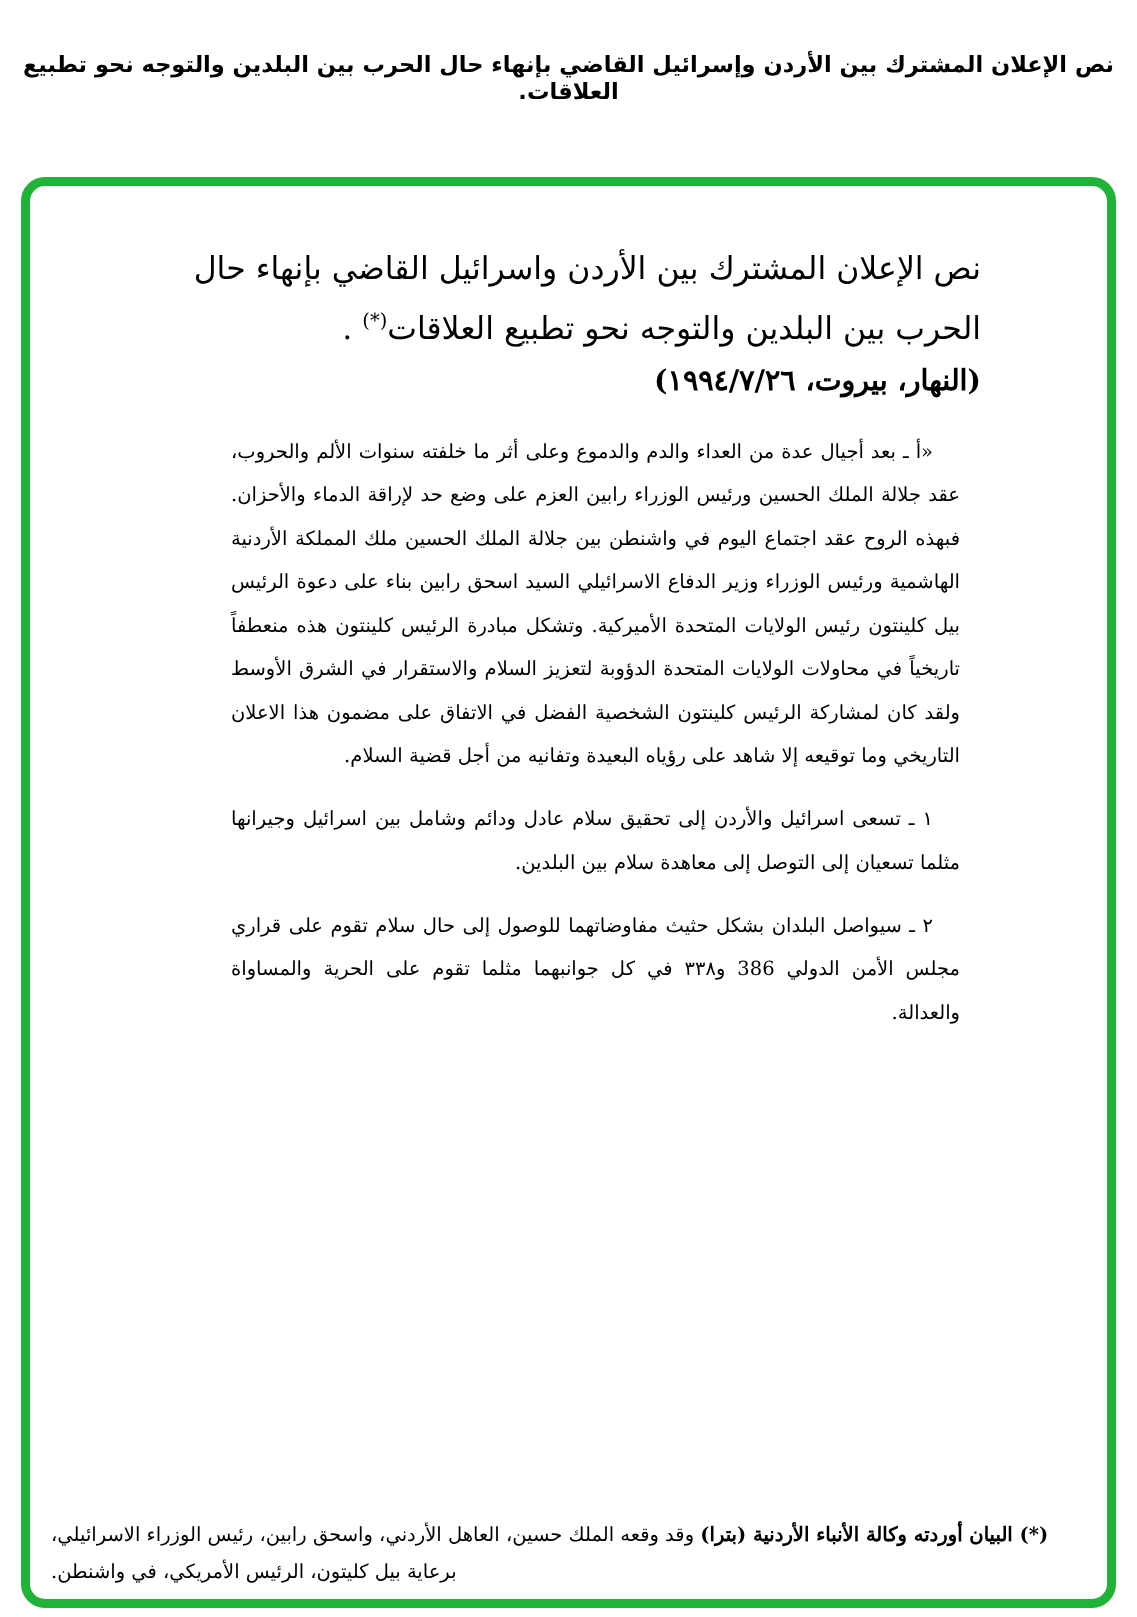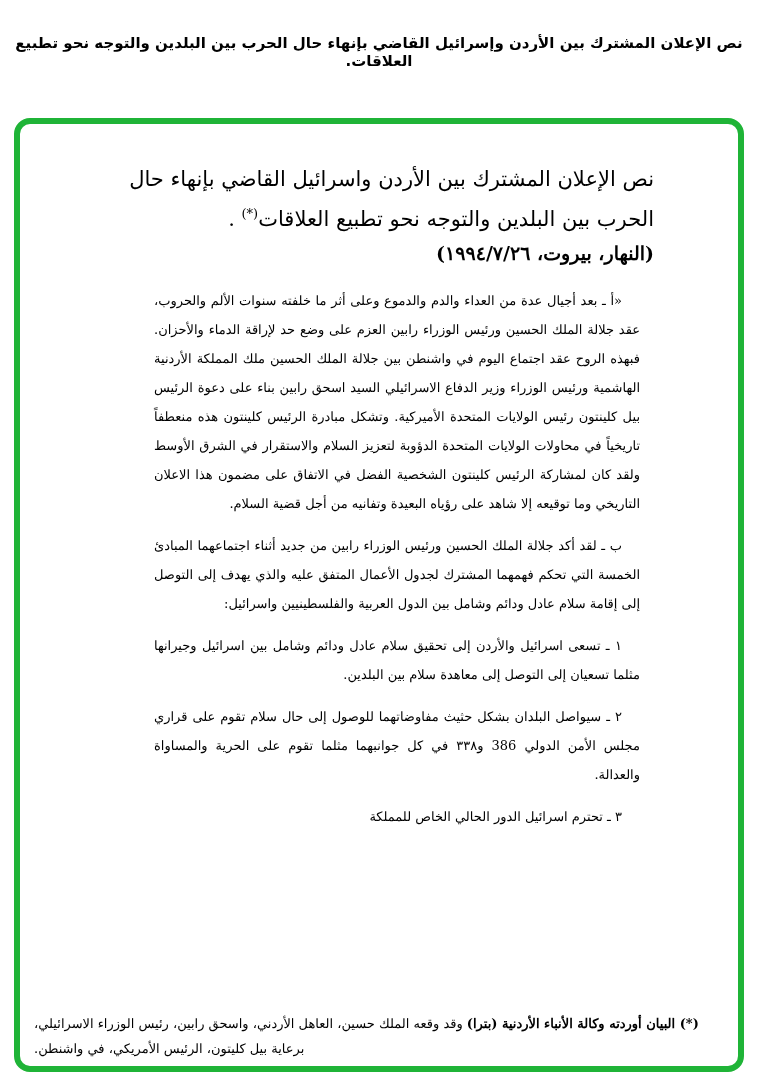--- a/index.html
+++ b/index.html
@@ -91,23 +91,21 @@
   </div>
 
   <div class="doc-frame">
 
     <h2 class="doc-title"><span>نص الإعلان المشترك بين الأردن واسرائيل القاضي بإنهاء حال الحرب بين البلدين والتوجه نحو تطبيع العلاقات</span><sup>(*)</sup><span> .</span></h2>
 
     <div class="byline">(النهار، بيروت، ٢٦‏/‏٧‏/‏١٩٩٤)</div>
 
     <div class="doc-body">
       <p>«أ ـ بعد أجيال عدة من العداء والدم والدموع وعلى أثر ما خلفته سنوات الألم والحروب، عقد جلالة الملك الحسين ورئيس الوزراء رابين العزم على وضع حد لإراقة الدماء والأحزان. فبهذه الروح عقد اجتماع اليوم في واشنطن بين جلالة الملك الحسين ملك المملكة الأردنية الهاشمية ورئيس الوزراء وزير الدفاع الاسرائيلي السيد اسحق رابين بناء على دعوة الرئيس بيل كلينتون رئيس الولايات المتحدة الأميركية. وتشكل مبادرة الرئيس كلينتون هذه منعطفاً تاريخياً في محاولات الولايات المتحدة الدؤوبة لتعزيز السلام والاستقرار في الشرق الأوسط ولقد كان لمشاركة الرئيس كلينتون الشخصية الفضل في الاتفاق على مضمون هذا الاعلان التاريخي وما توقيعه إلا شاهد على رؤياه البعيدة وتفانيه من أجل قضية السلام.</p>
-      <p>ب ـ لقد أكد جلالة الملك الحسين ورئيس الوزراء رابين من جديد أثناء اجتماعهما المبادئ الخمسة التي تحكم فهمهما المشترك لجدول الأعمال المتفق عليه والذي يهدف إلى التوصل إلى إقامة سلام عادل ودائم وشامل بين الدول العربية والفلسطينيين واسرائيل:</p>
       <p>١ ـ تسعى اسرائيل والأردن إلى تحقيق سلام عادل ودائم وشامل بين اسرائيل وجيرانها مثلما تسعيان إلى التوصل إلى معاهدة سلام بين البلدين.</p>
       <p>٢ ـ سيواصل البلدان بشكل حثيث مفاوضاتهما للوصول إلى حال سلام تقوم على قراري مجلس الأمن الدولي 386 و٣٣٨ في كل جوانبهما مثلما تقوم على الحرية والمساواة والعدالة.</p>
-      <p>٣ ـ تحترم اسرائيل الدور الحالي الخاص للمملكة</p>
     </div>
 
     <div class="footnote"><span class="lead">(*) البيان أوردته وكالة الأنباء الأردنية (بترا)</span><span> وقد وقعه الملك حسين، العاهل الأردني، واسحق رابين، رئيس الوزراء الاسرائيلي، برعاية بيل كليتون، الرئيس الأمريكي، في واشنطن.</span></div>
 
   </div>
 
 </div>
 
 </body></html>

